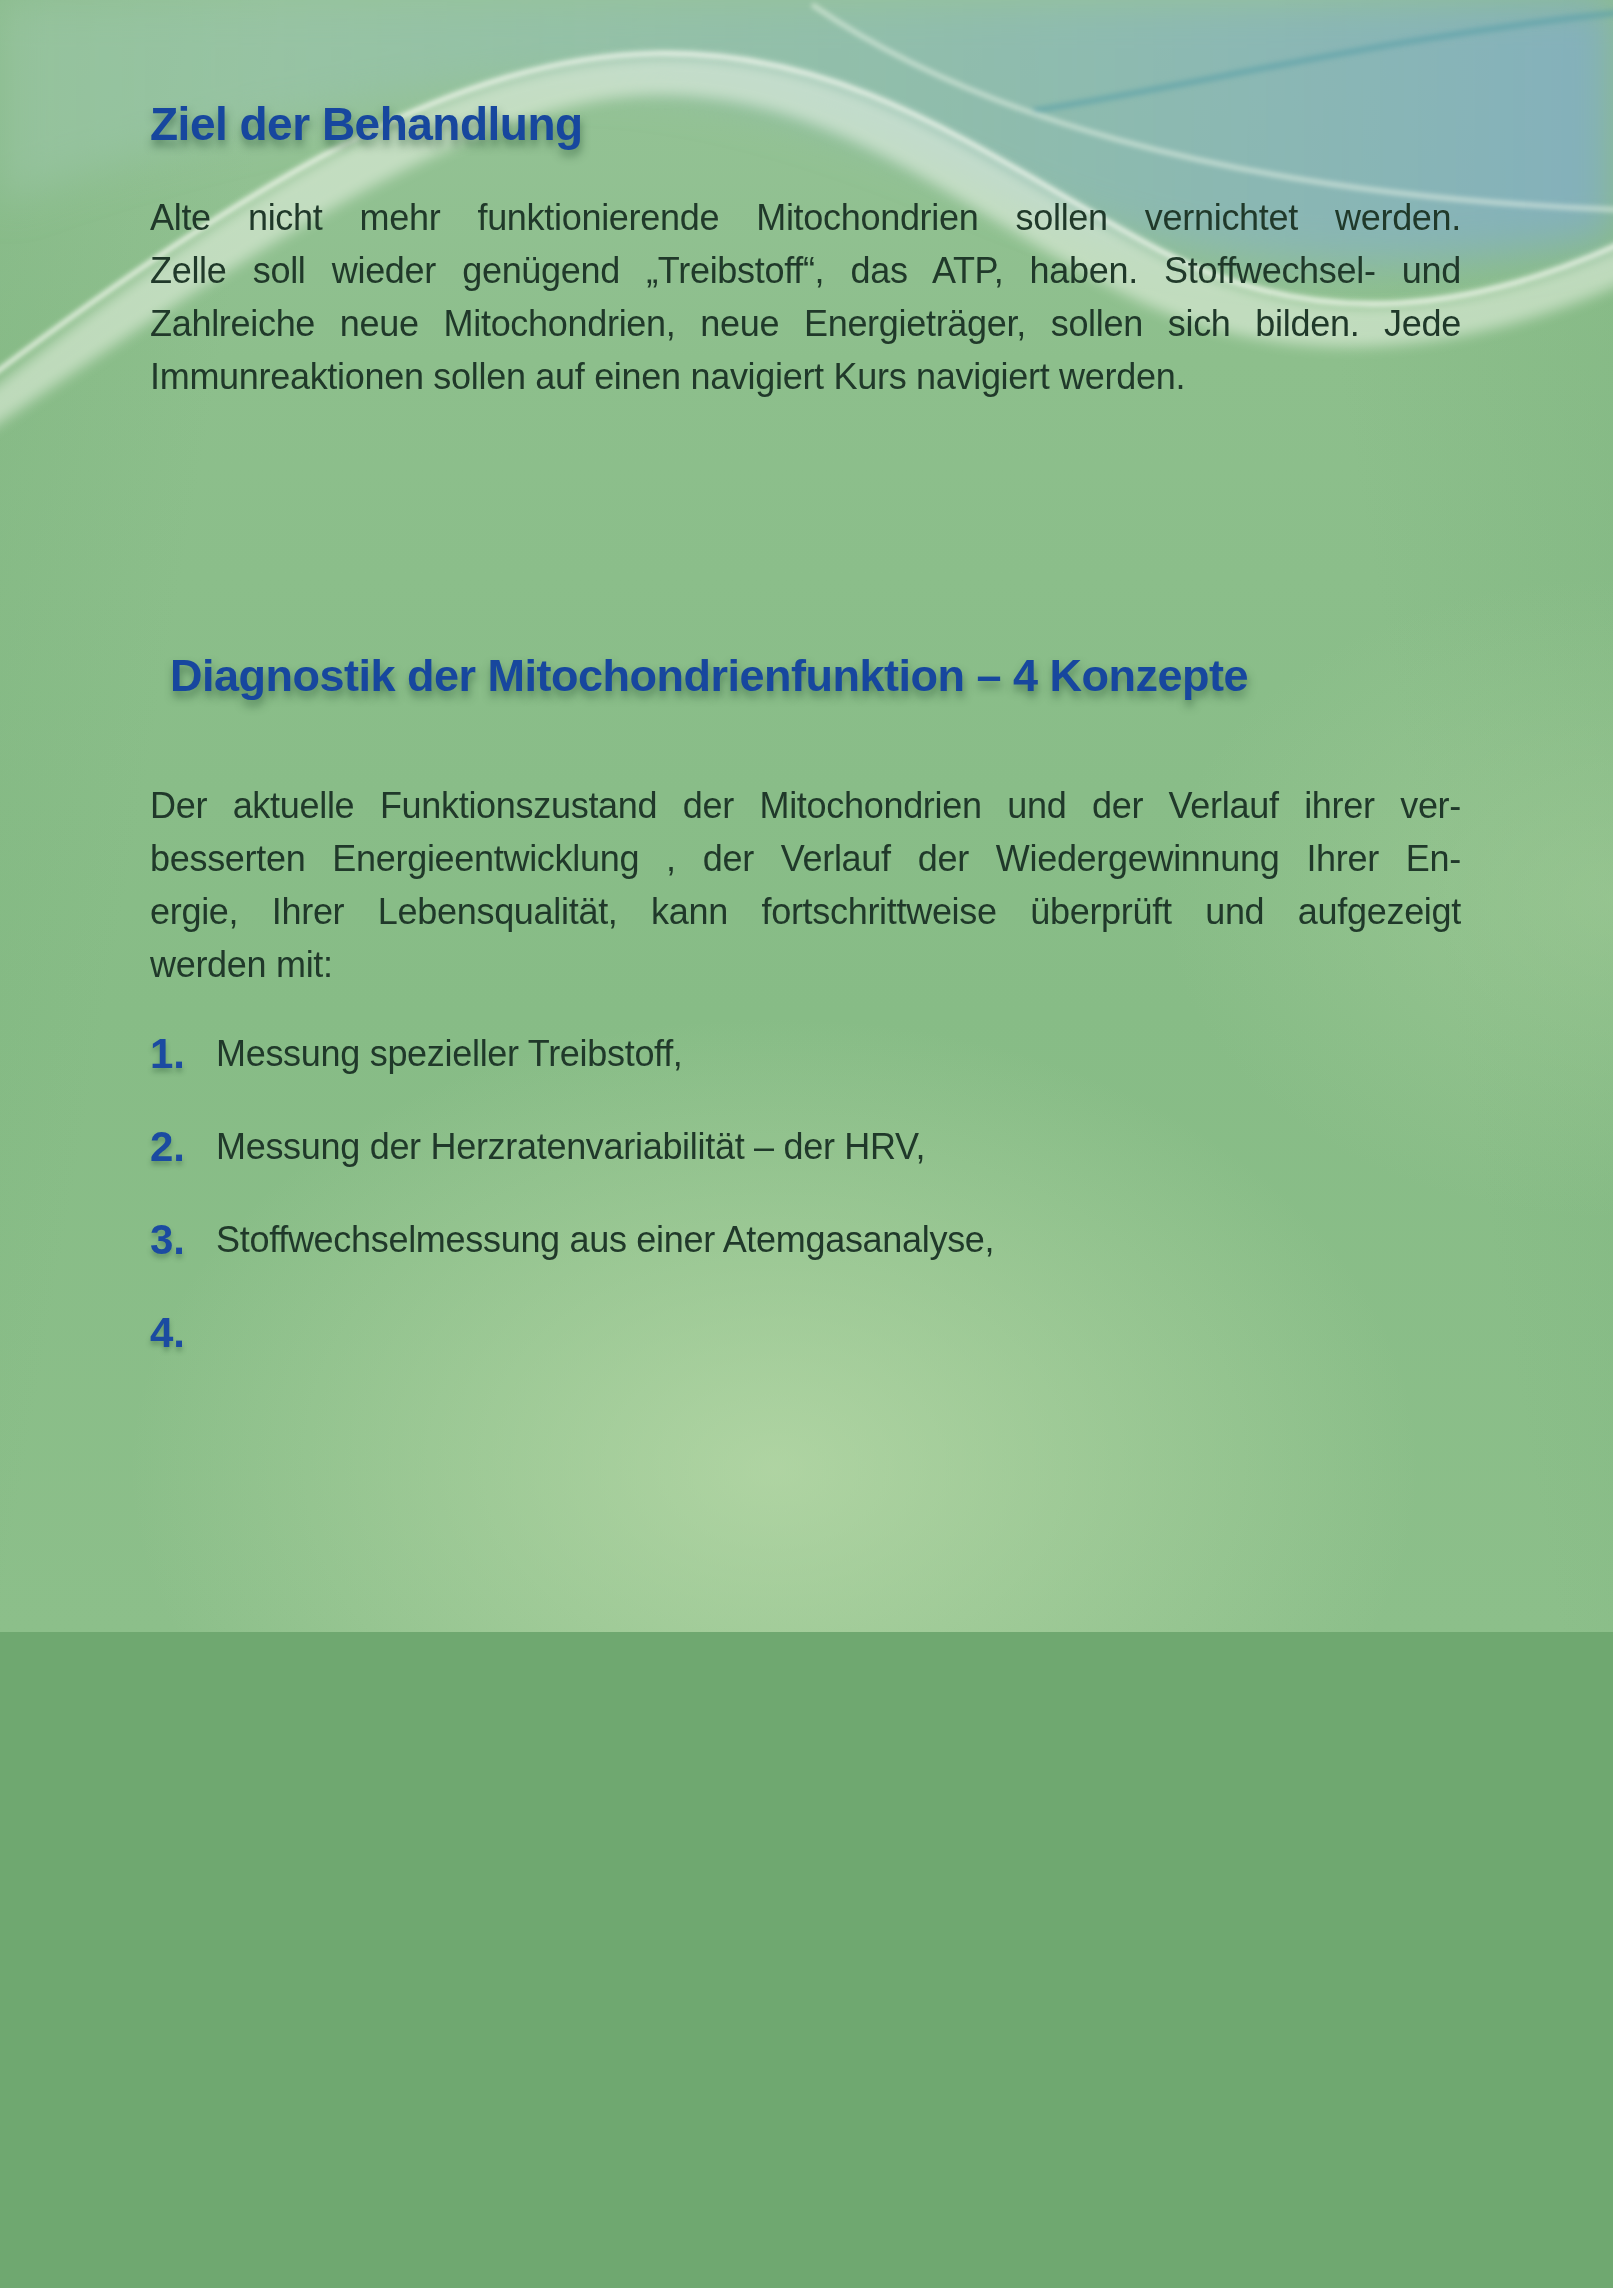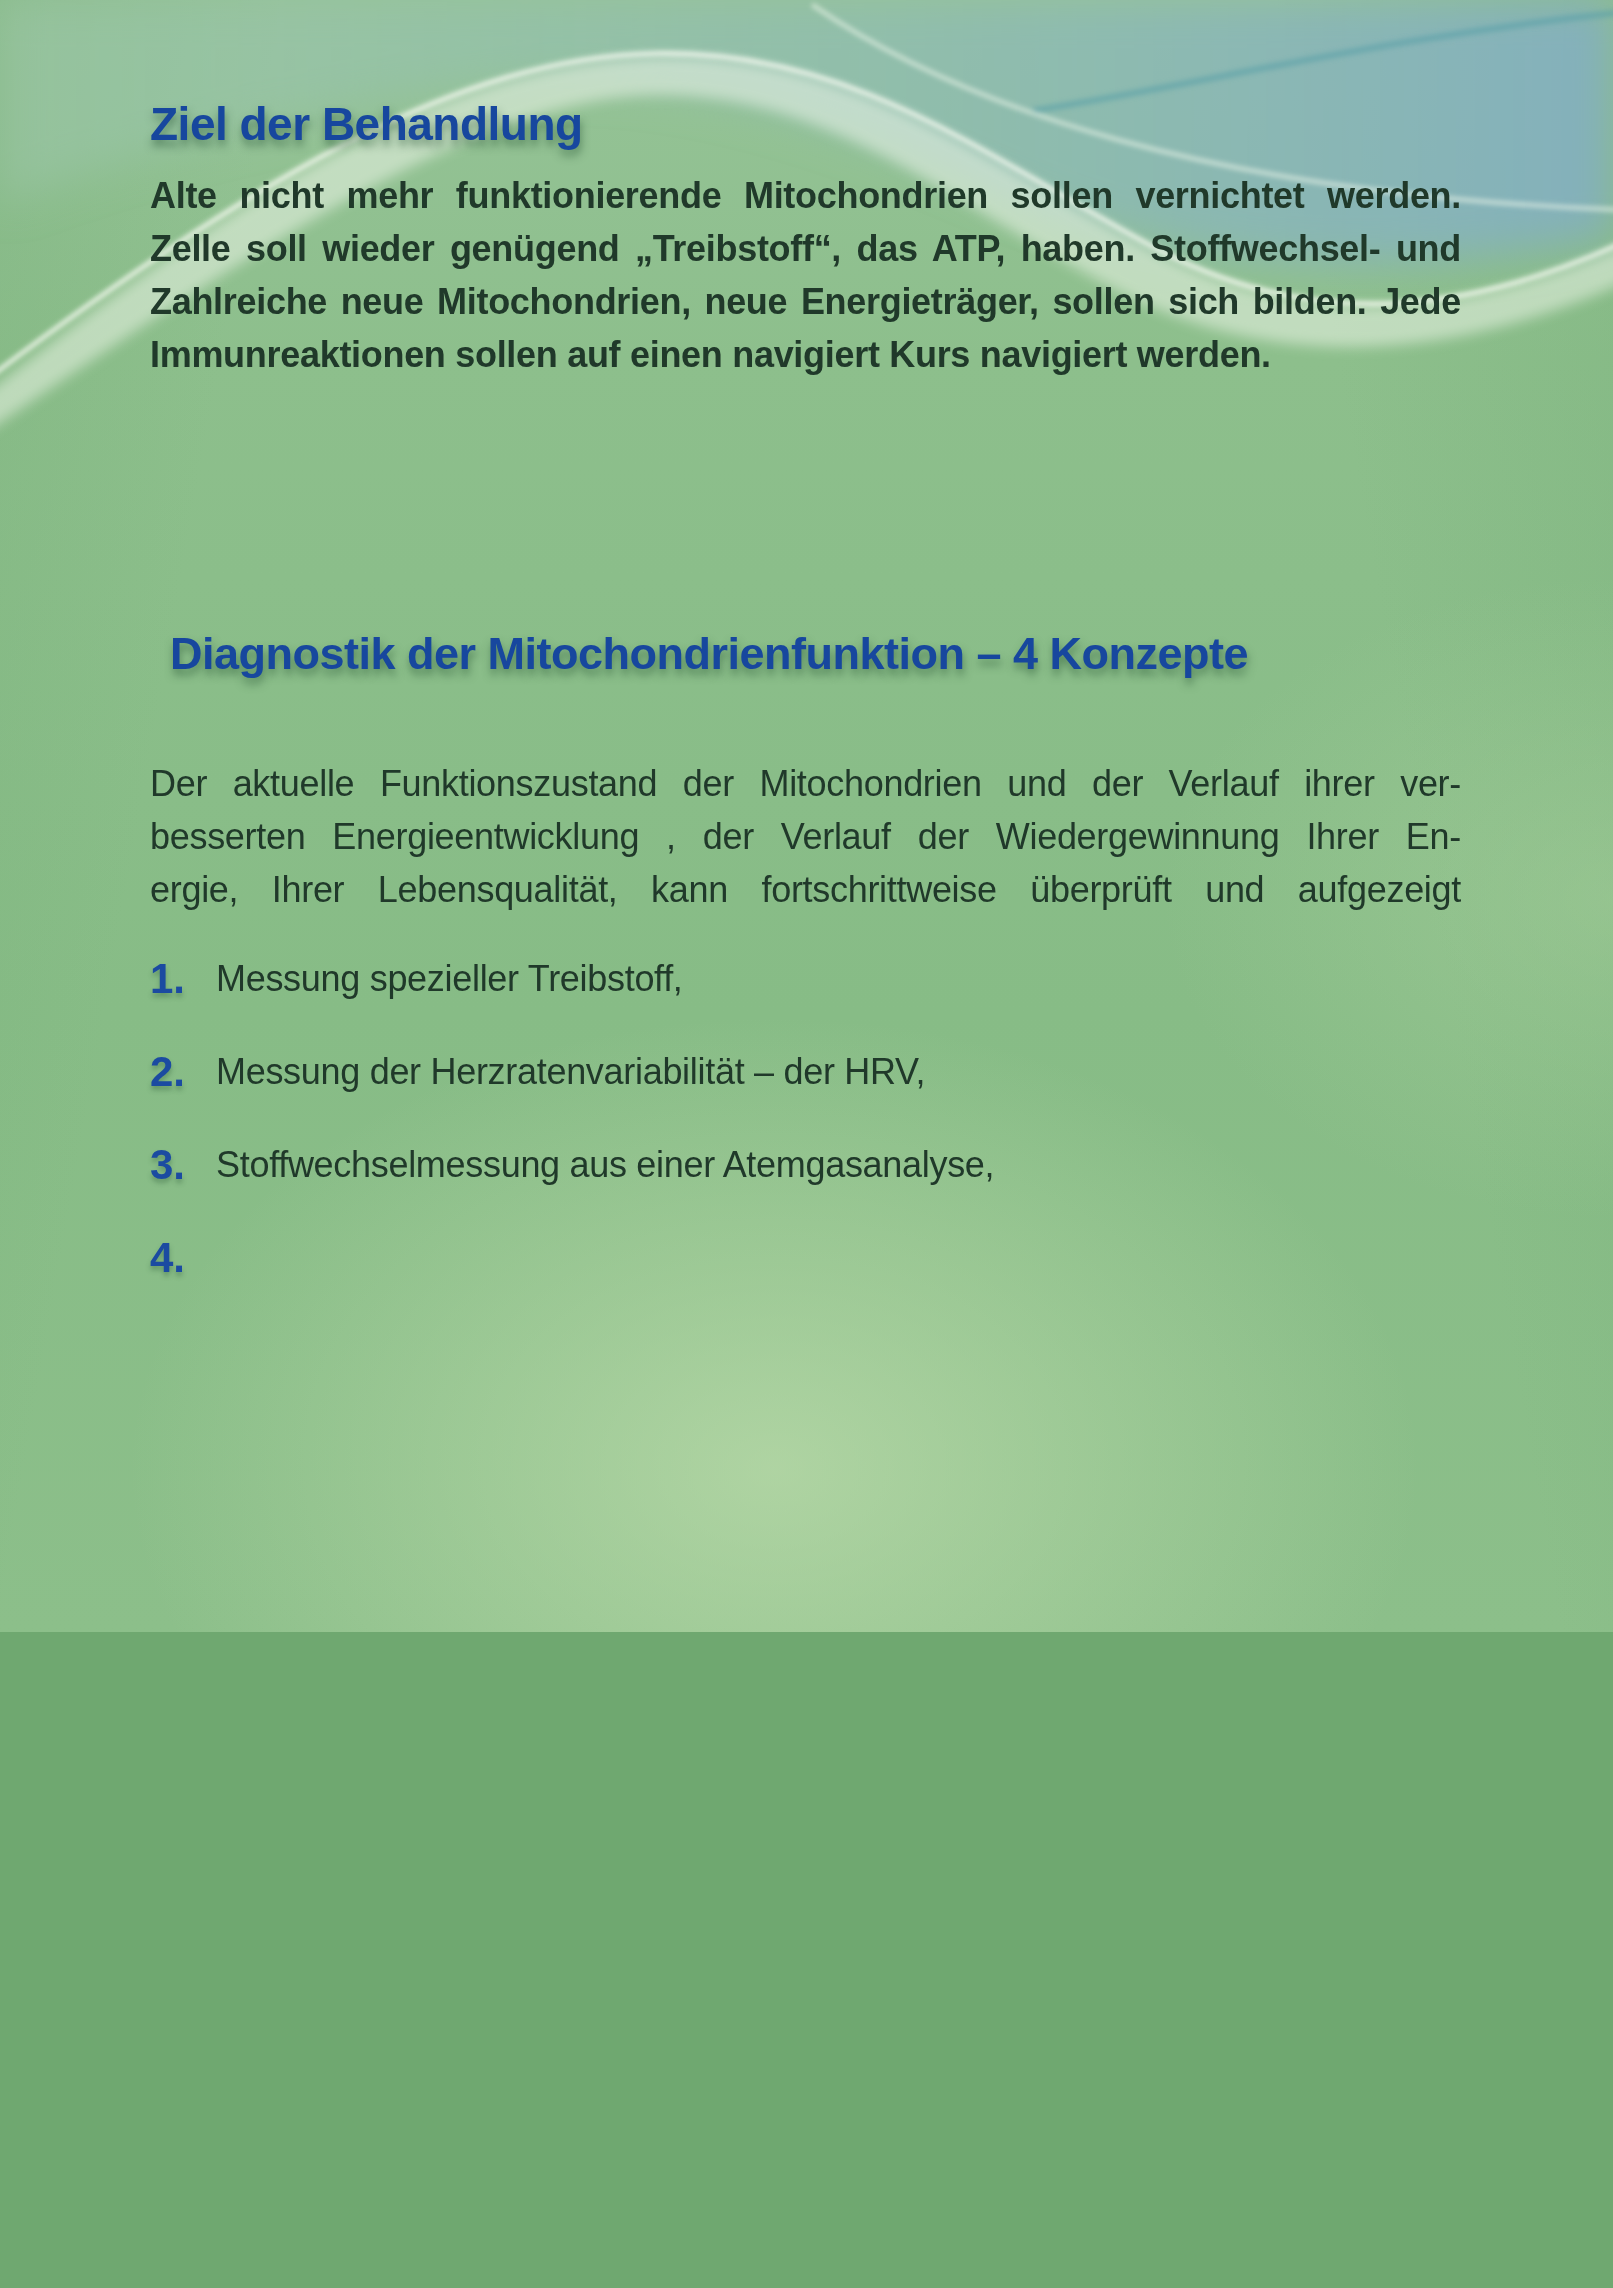--- a/index.html
+++ b/index.html
@@ -36,21 +36,21 @@
     color: #17479e;
     font-weight: bold;
     font-size: 46px;
     line-height: 54px;
     letter-spacing: -0.5px;
     text-shadow: 0.9px 5.5px 8.3px rgba(32, 78, 46, 0.50);
   }
   h1.h-blue { margin-top: 97px; }
   h2.h-blue { margin-top: 246px; font-size: 45px; margin-left: 20px; }
   .para { color: #20392a; font-size: 36px; letter-spacing: -0.3px; }
-  .para-1 { margin-top: 18px; font-weight: bold; }
+  .para-1 { margin-top: 40px; }
   .para-2 { margin-top: 76px; }
   .pline {
     line-height: 53px;
     text-align: justify;
     text-align-last: justify;
     white-space: nowrap;
   }
   .pline.last {
     text-align: left;
     text-align-last: left;
@@ -131,20 +131,21 @@
       <div class="pline">Zahlreiche neue Mitochondrien, neue Energieträger, sollen sich bilden. Jede</div>
       <div class="pline last">Immunreaktionen sollen auf einen navigiert Kurs navigiert werden.</div>
     </div>
 
     <h2 class="h-blue">Diagnostik der Mitochondrienfunktion – 4 Konzepte</h2>
 
     <div class="para para-2">
       <div class="pline">Der aktuelle Funktionszustand der Mitochondrien und der Verlauf ihrer ver-</div>
       <div class="pline">besserten Energieentwicklung , der Verlauf der Wiedergewinnung Ihrer En-</div>
       <div class="pline">ergie, Ihrer Lebensqualität, kann fortschrittweise überprüft und aufgezeigt</div>
+      <div class="pline last">werden mit:</div>
     </div>
 
     <div class="num-list">
 
       <div class="list-item">
         <div class="item-number">1.</div>
         <div class="item-lines">
           <div>Messung spezieller Treibstoff,</div>
           <div></div>
         </div>

